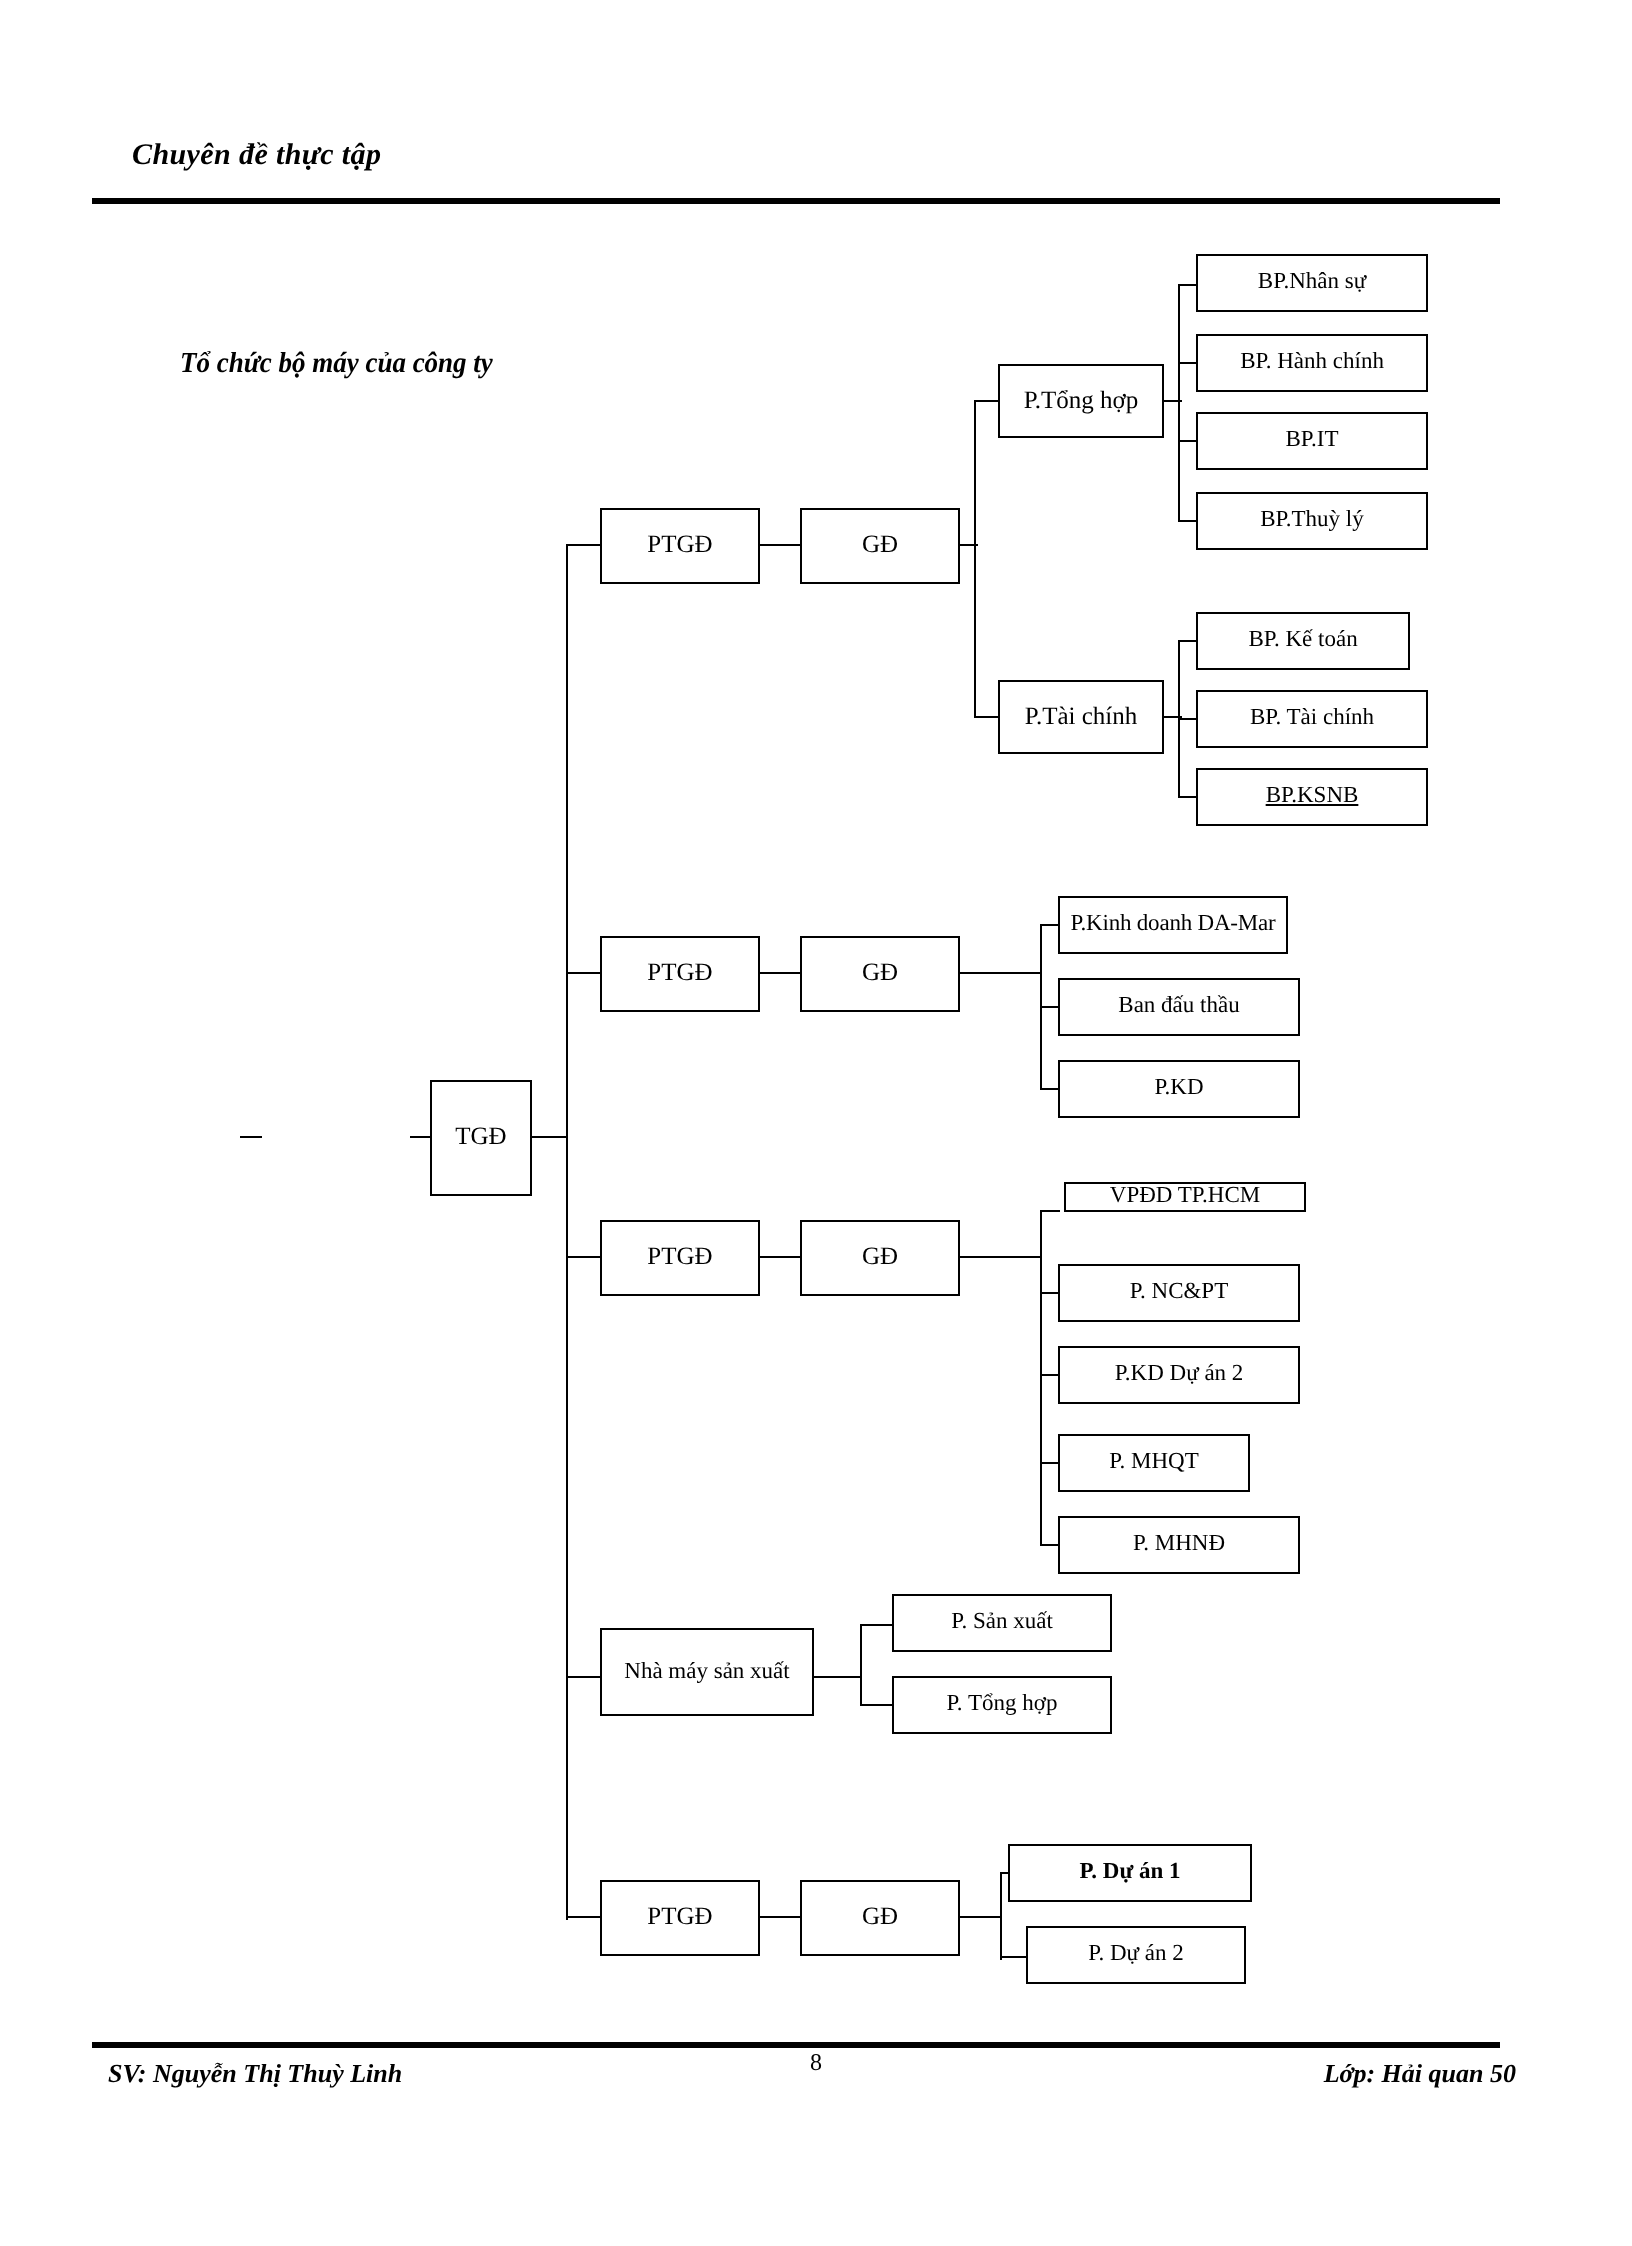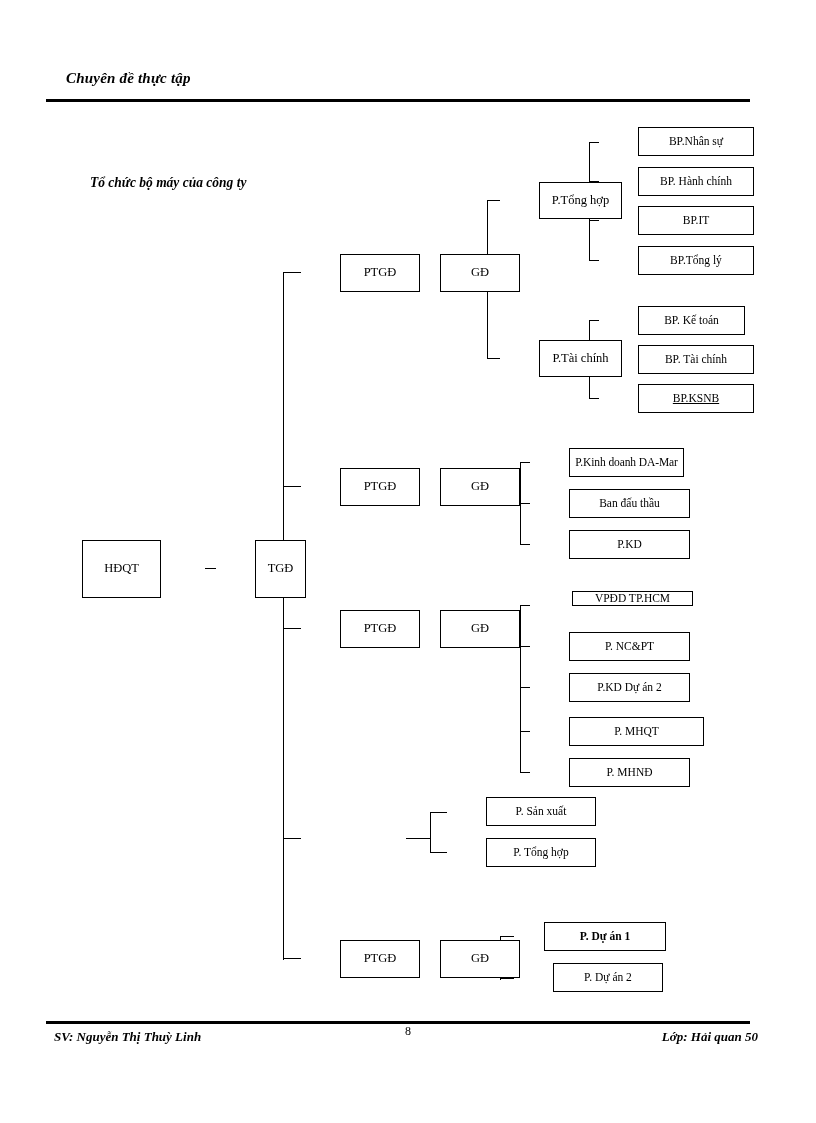--- a/index.html
+++ b/index.html
@@ -107,21 +107,20 @@
     border: 1.3px solid #000;
     background: #fff;
     display: flex;
     align-items: center;
     justify-content: center;
     font-size: 12.5px;
     line-height: 1.05;
     text-align: center;
     white-space: nowrap;
     z-index: 2;
-    margin-left: 40px;
   }
   .node.small { font-size: 11.5px; }
   .node.tight { letter-spacing: -0.1px; }
 
   .ln {
     position: absolute;
     background: #000;
     z-index: 1;
   }
   .ln.h { height: 1.4px; }
@@ -132,23 +131,20 @@
 
 <div class="page">
 
   <div class="hdr-text">Chuyên đề thực tập</div>
   <div class="hdr-rule"></div>
 
   <div class="diagram-title">Tổ chức bộ máy của công ty</div>
 
   <div class="chart">
 
-    <div class="node" style="left:42px; top:540px; width:79px; height:58px;">
-      <span>HĐQT</span>
-    </div>
     <div class="ln h" style="left:120px; top:568px; width:11px;"></div>
 
     <div class="ln h" style="left:205px; top:568px; width:11px;"></div>
 
     <div class="node" style="left:215px; top:540px; width:51px; height:58px;">
       <span>TGĐ</span>
     </div>
 
     <div class="ln h" style="left:265px; top:568px; width:19px;"></div>
 
@@ -182,21 +178,21 @@
       <span>BP. Hành chính</span>
     </div>
 
     <div class="ln h" style="left:589px; top:220px; width:10px;"></div>
     <div class="node small" style="left:598px; top:206px; width:116px; height:29px;">
       <span>BP.IT</span>
     </div>
 
     <div class="ln h" style="left:589px; top:260px; width:10px;"></div>
     <div class="node small" style="left:598px; top:246px; width:116px; height:29px;">
-      <span>BP.Tổng lý</span>
+      <span>BP.Thuỳ lý</span>
     </div>
 
     <div class="ln h" style="left:487px; top:358px; width:13px;"></div>
     <div class="node" style="left:499px; top:340px; width:83px; height:37px;">
       <span>P.Tài chính</span>
     </div>
     <div class="ln h" style="left:581px; top:358px; width:10px;"></div>
     <div class="ln v" style="left:589px; top:320px; height:78px;"></div>
 
     <div class="ln h" style="left:589px; top:320px; width:10px;"></div>
@@ -260,30 +256,33 @@
     <div class="node small" style="left:529px; top:632px; width:121px; height:29px;">
       <span>P. NC&amp;PT</span>
     </div>
 
     <div class="ln h" style="left:520px; top:687px; width:10px;"></div>
     <div class="node small" style="left:529px; top:673px; width:121px; height:29px;">
       <span>P.KD Dự án 2</span>
     </div>
 
     <div class="ln h" style="left:520px; top:731px; width:10px;"></div>
-    <div class="node small" style="left:529px; top:717px; width:135px; height:29px;">
+    <div class="node small" style="left:529px; top:717px; width:96px; height:29px;">
       <span>P. MHQT</span>
     </div>
 
     <div class="ln h" style="left:520px; top:772px; width:10px;"></div>
     <div class="node small" style="left:529px; top:758px; width:121px; height:29px;">
       <span>P. MHNĐ</span>
     </div>
 
     <div class="ln h" style="left:283px; top:838px; width:18px;"></div>
+    <div class="node small" style="left:300px; top:814px; width:107px; height:44px;">
+      <span>Nhà máy sản xuất</span>
+    </div>
     <div class="ln h" style="left:406px; top:838px; width:25px;"></div>
     <div class="ln v" style="left:430px; top:812px; height:41px;"></div>
 
     <div class="ln h" style="left:430px; top:812px; width:17px;"></div>
     <div class="node small" style="left:446px; top:797px; width:110px; height:29px;">
       <span>P. Sản xuất</span>
     </div>
 
     <div class="ln h" style="left:430px; top:852px; width:17px;"></div>
     <div class="node small" style="left:446px; top:838px; width:110px; height:29px;">

